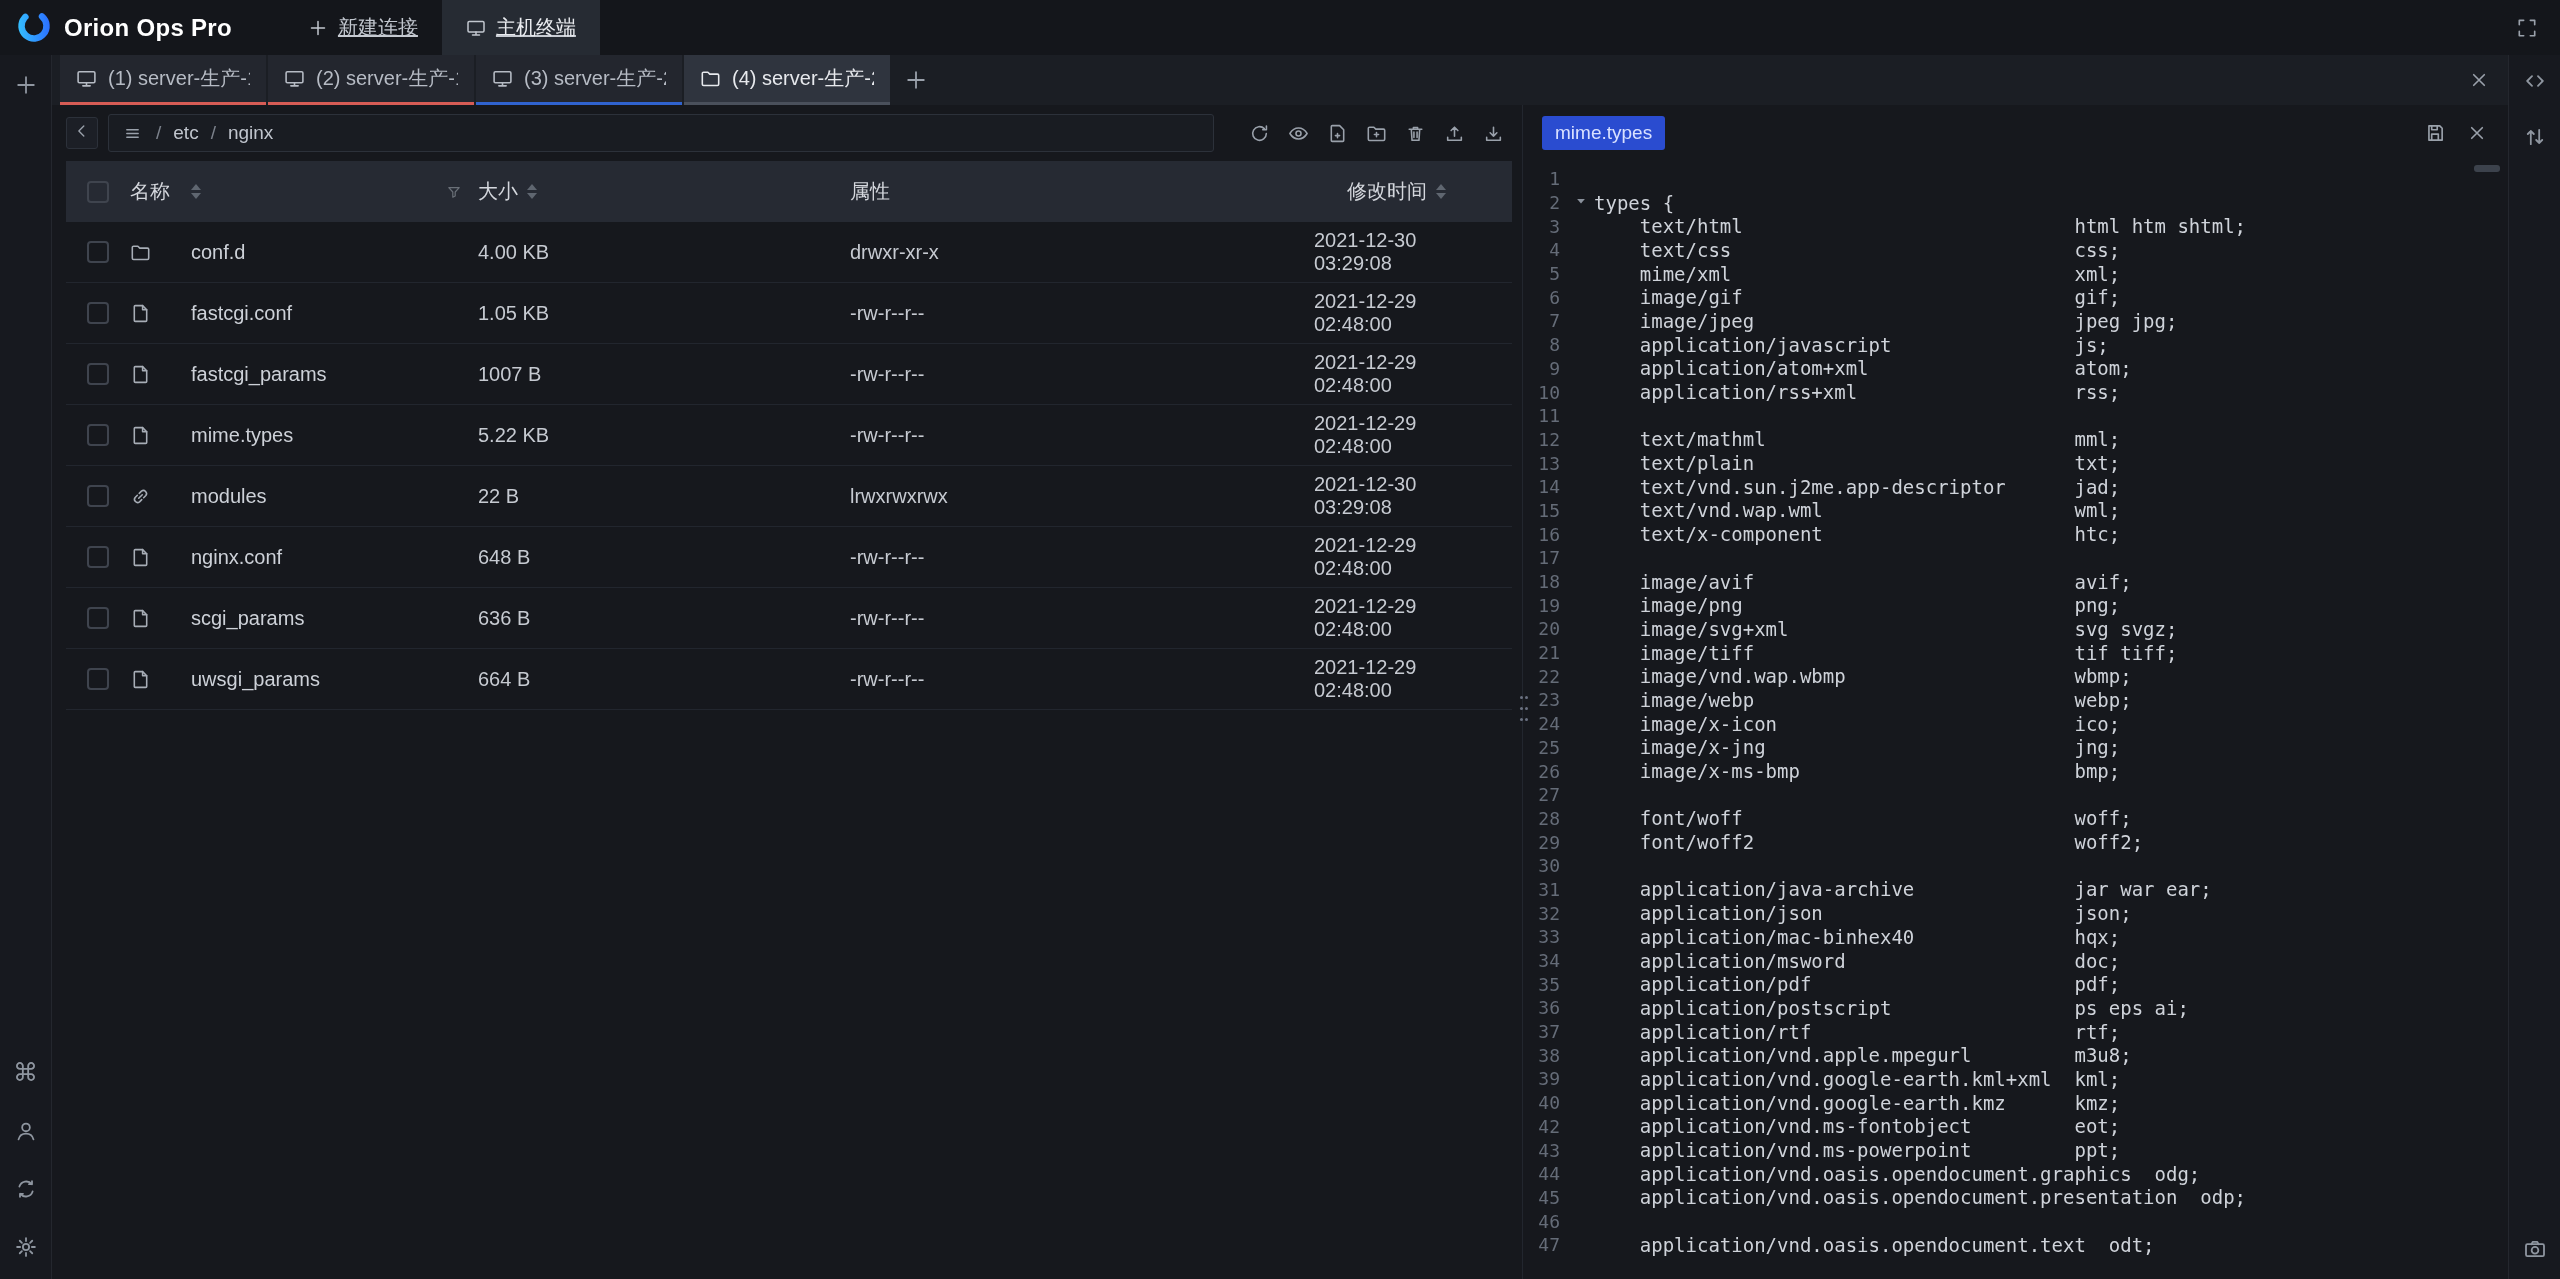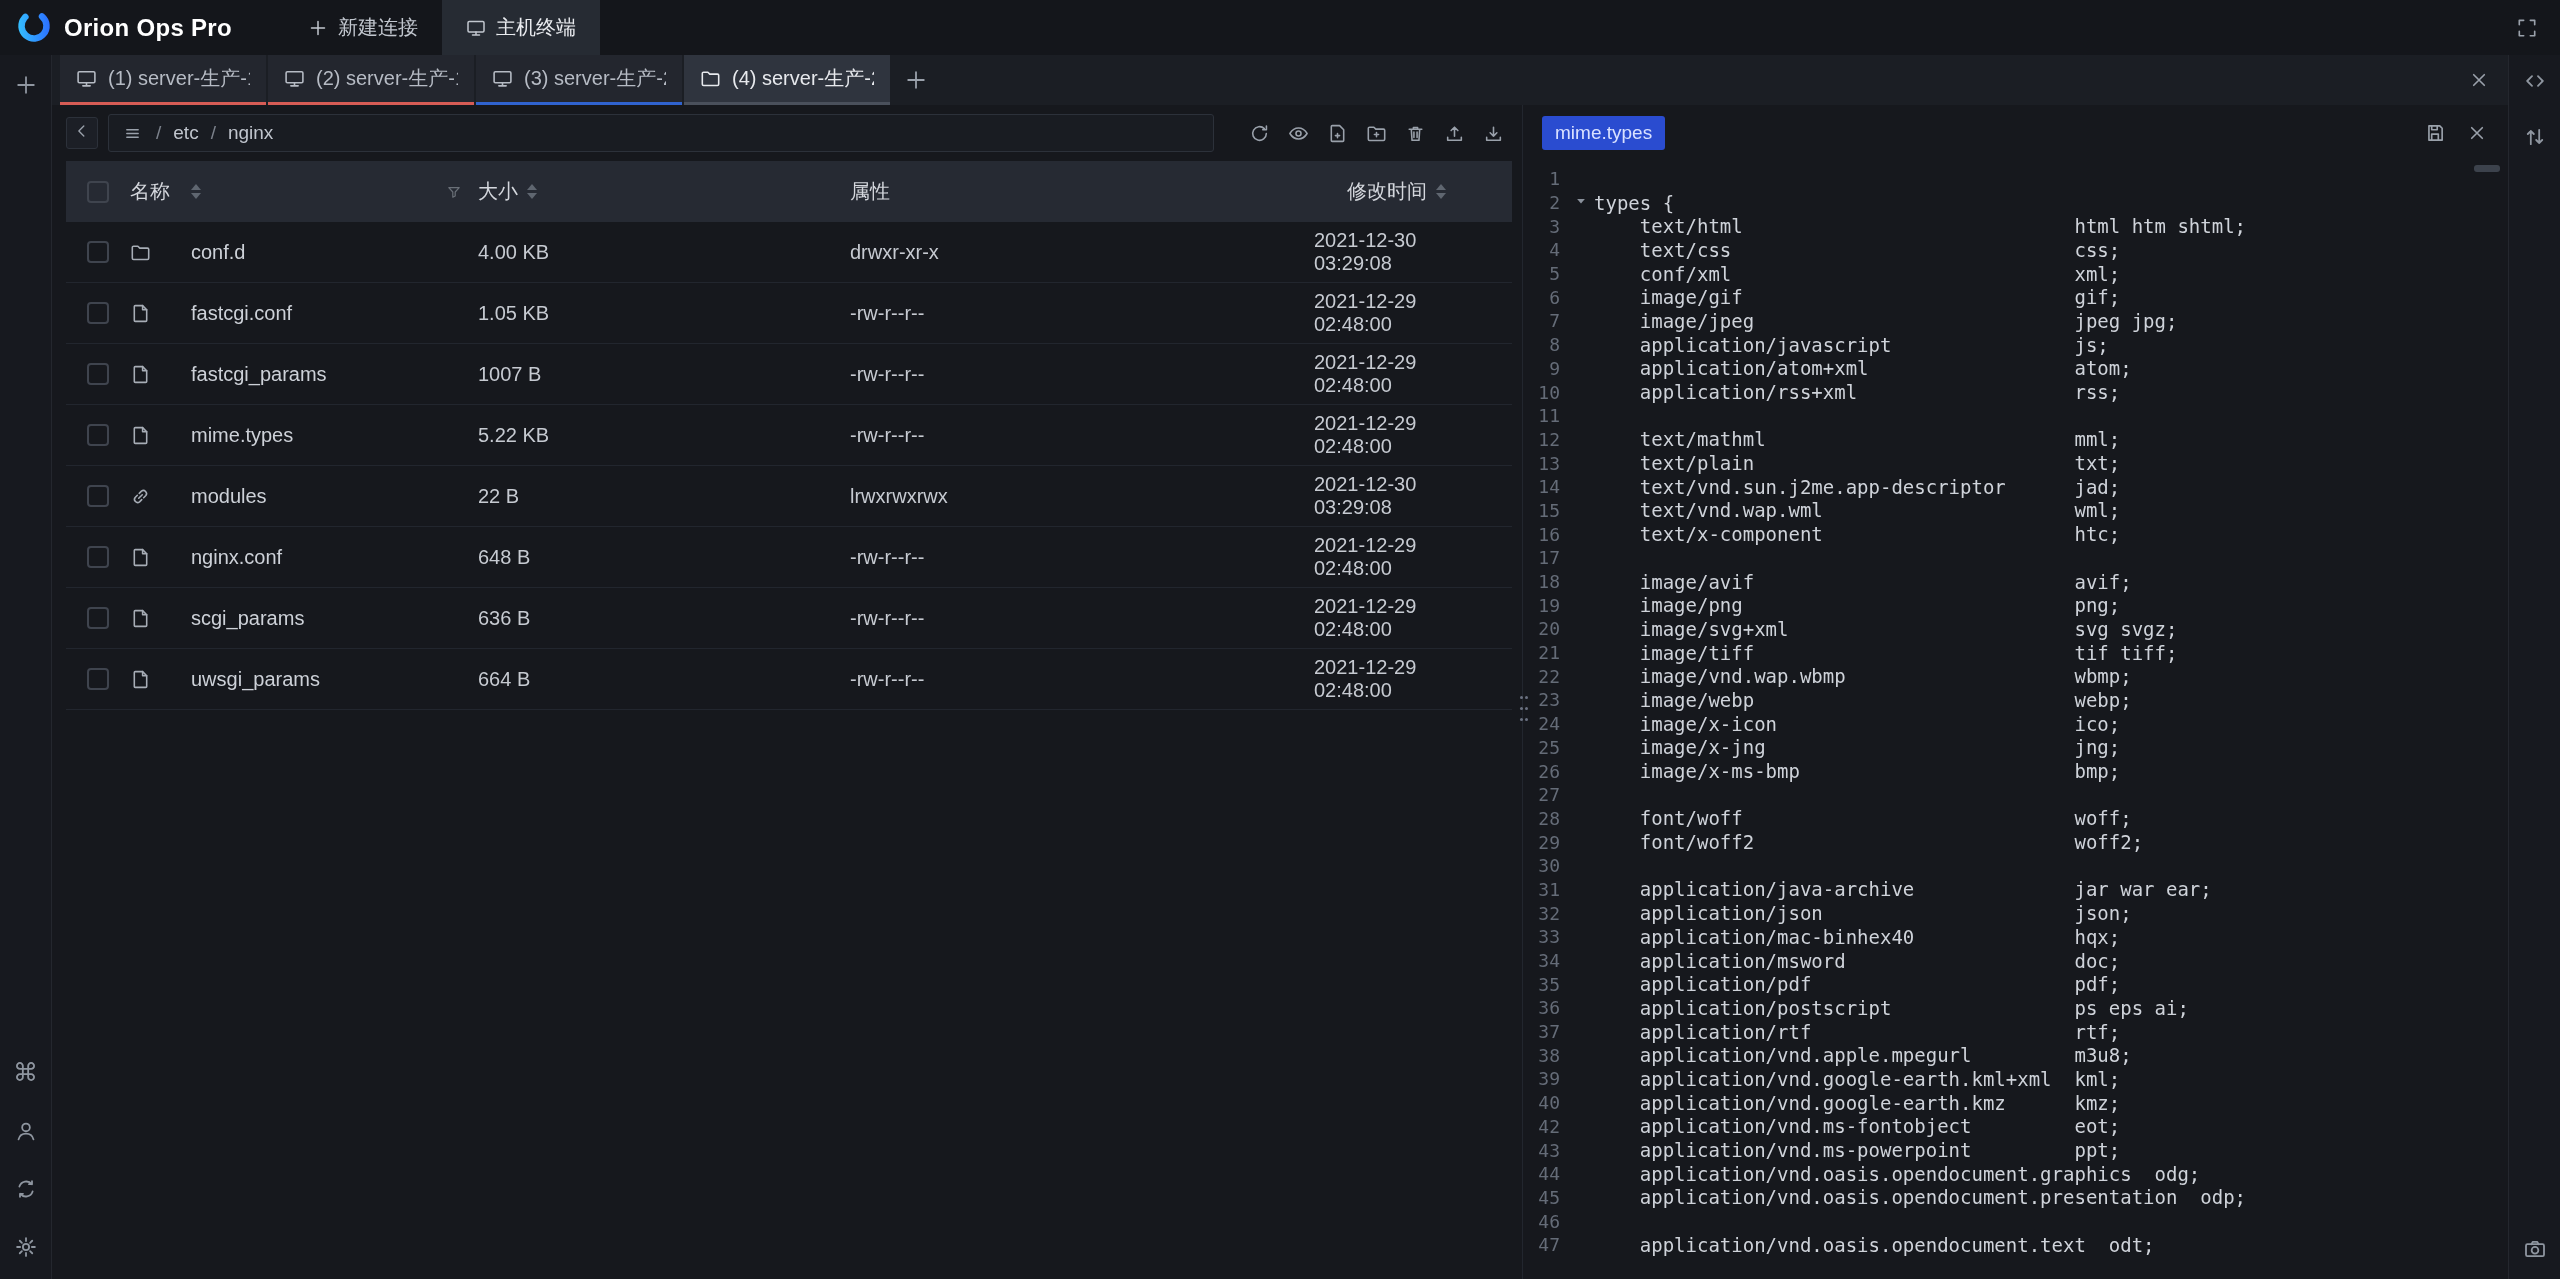--- a/index.html
+++ b/index.html
@@ -6,21 +6,21 @@
   * { margin:0; padding:0; box-sizing:border-box; }
   html,body { width:2560px; height:1279px; overflow:hidden; background:#16181d;
     font-family:"Liberation Sans","DejaVu Sans",sans-serif; color:#c7cbd2; }
   .app { width:2560px; height:1279px; display:flex; flex-direction:column; }
   button { background:none; border:none; color:inherit; cursor:pointer; font-family:inherit; }
 
   
   .app-header { flex:0 0 55px; background:#14161b; display:flex; align-items:center; padding:0 22px 0 16px; }
   .brand { display:flex; align-items:center; gap:12px; }
   .app-title { color:#ffffff; font-size:24px; font-weight:bold; letter-spacing:.3px; }
-  .header-menu { display:flex; margin-left:52px; height:100%; }
+  .header-menu { display:flex; margin-left:52px; height:100%;text-decoration:underline; }
   .menu-item { display:flex; align-items:center; gap:10px; padding:0 24px; font-size:20px; color:#c2c7cf; }
   .menu-item.active { background:#262b33; color:#e9ebef; }
   .mi-icon { display:flex; font-size:20px; color:#c2c7cf; }
   .header-spacer { flex:1; }
   .icon-btn { display:inline-flex; align-items:center; justify-content:center; color:#9aa1ab; font-size:22px; }
   .icon-btn svg { display:block; }
 
   
   .body-row { flex:1; display:flex; min-height:0; }
   .left-rail,.right-rail { width:52px; background:#17191f; display:flex; flex-direction:column; align-items:center; }
@@ -543,21 +543,21 @@
                   <span class="ct">    text/html                             html htm shtml;</span>
                 </div>
                 <div class="code-line">
                   <span class="ln">4</span>
                   <span class="fold-slot"></span>
                   <span class="ct">    text/css                              css;</span>
                 </div>
                 <div class="code-line">
                   <span class="ln">5</span>
                   <span class="fold-slot"></span>
-                  <span class="ct">    conf/xml                              xml;</span>
+                  <span class="ct">    mime/xml                              xml;</span>
                 </div>
                 <div class="code-line">
                   <span class="ln">6</span>
                   <span class="fold-slot"></span>
                   <span class="ct">    image/gif                             gif;</span>
                 </div>
                 <div class="code-line">
                   <span class="ln">7</span>
                   <span class="fold-slot"></span>
                   <span class="ct">    image/jpeg                            jpeg jpg;</span>

